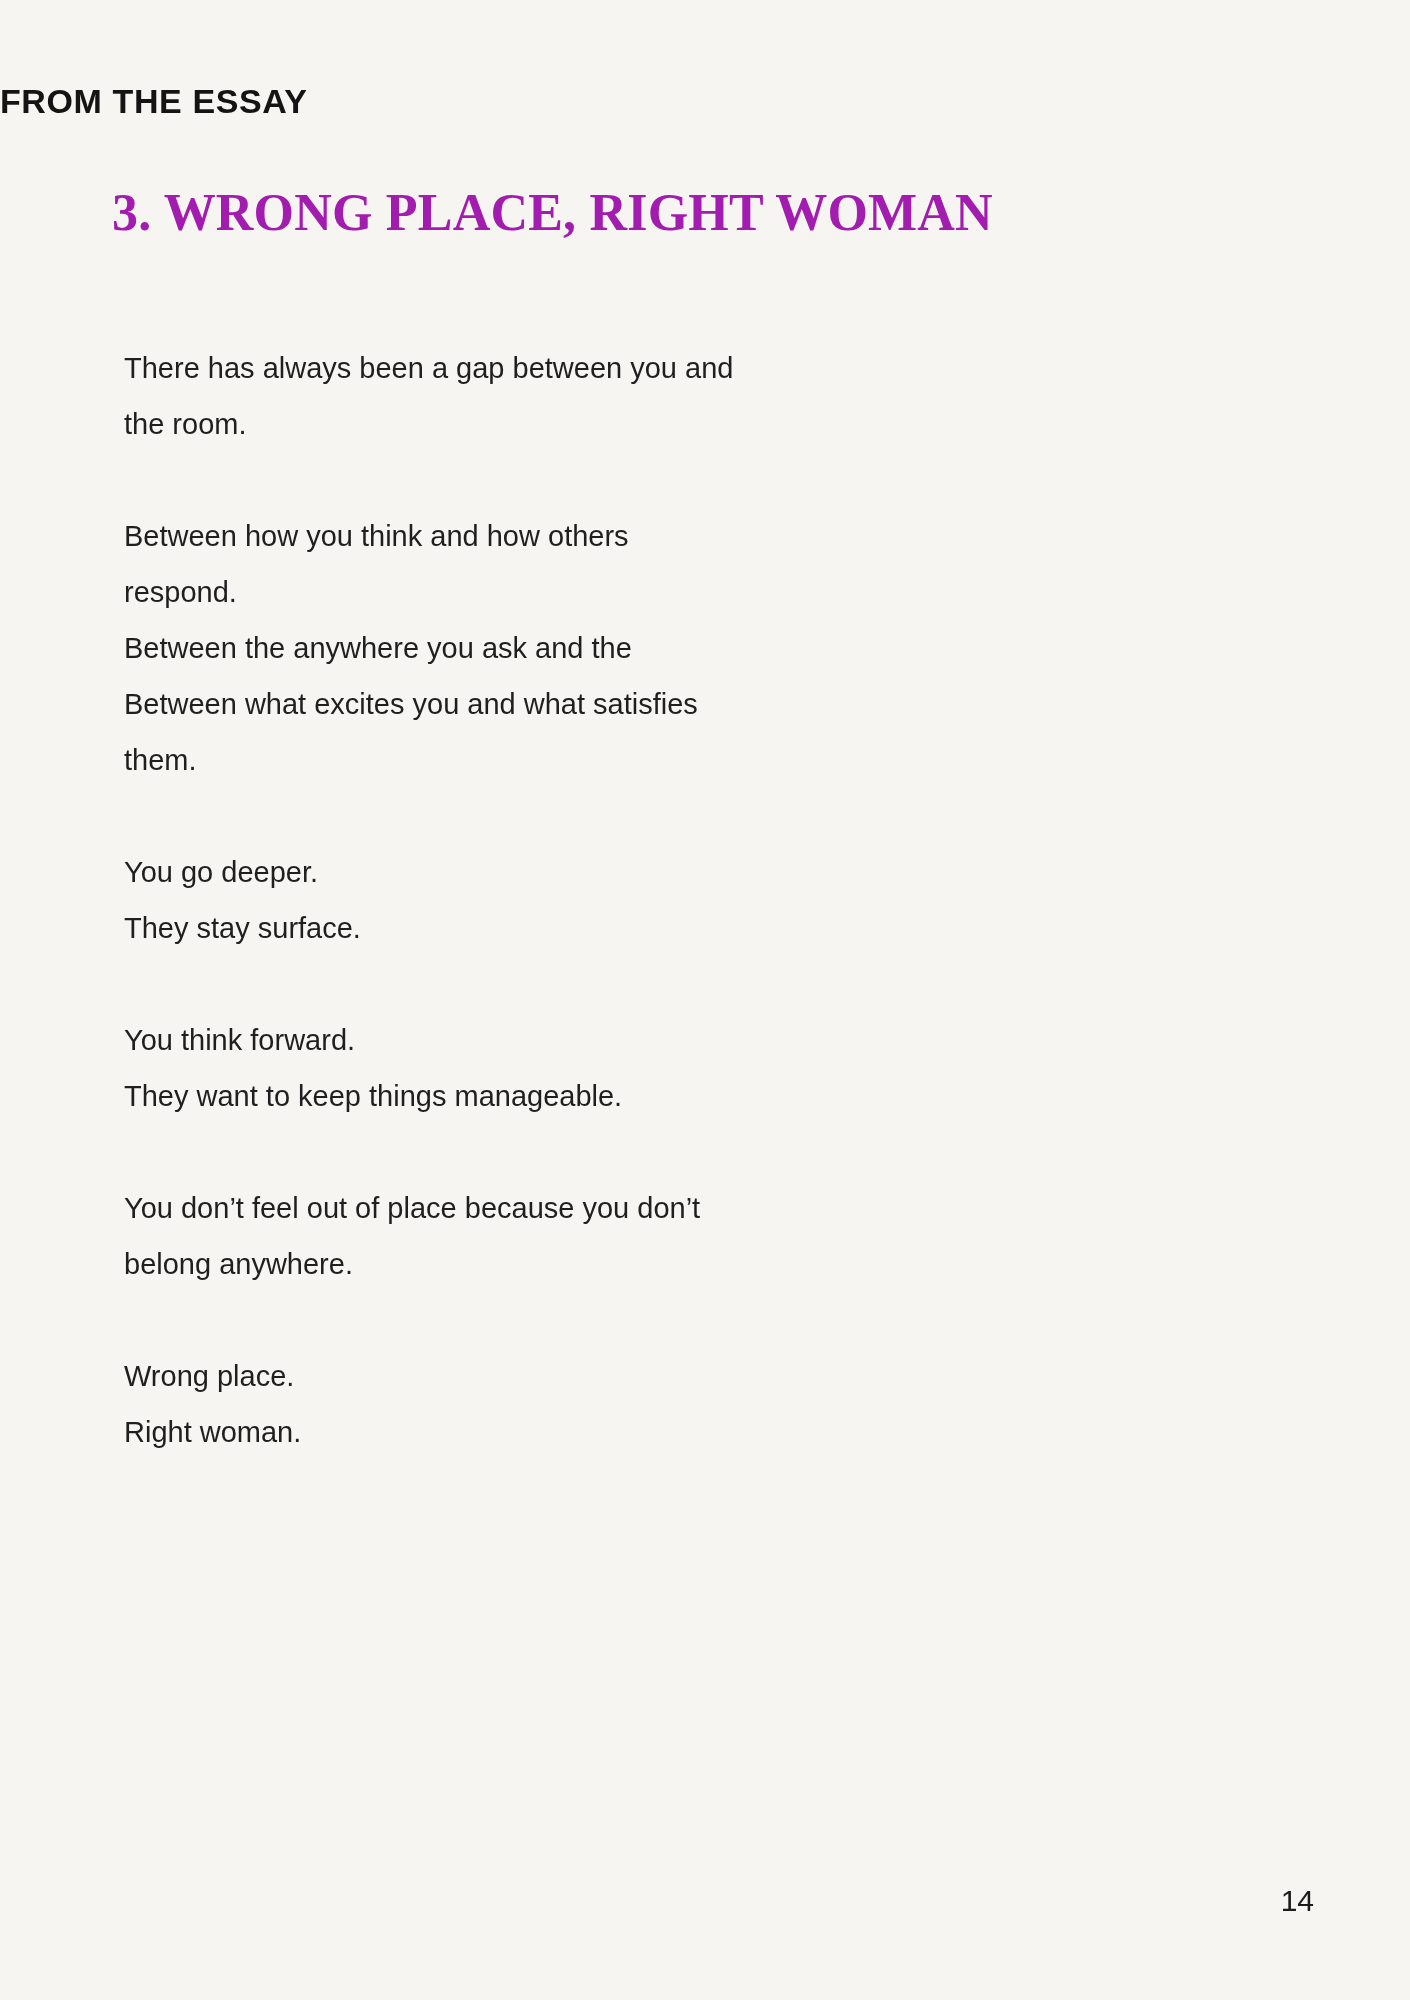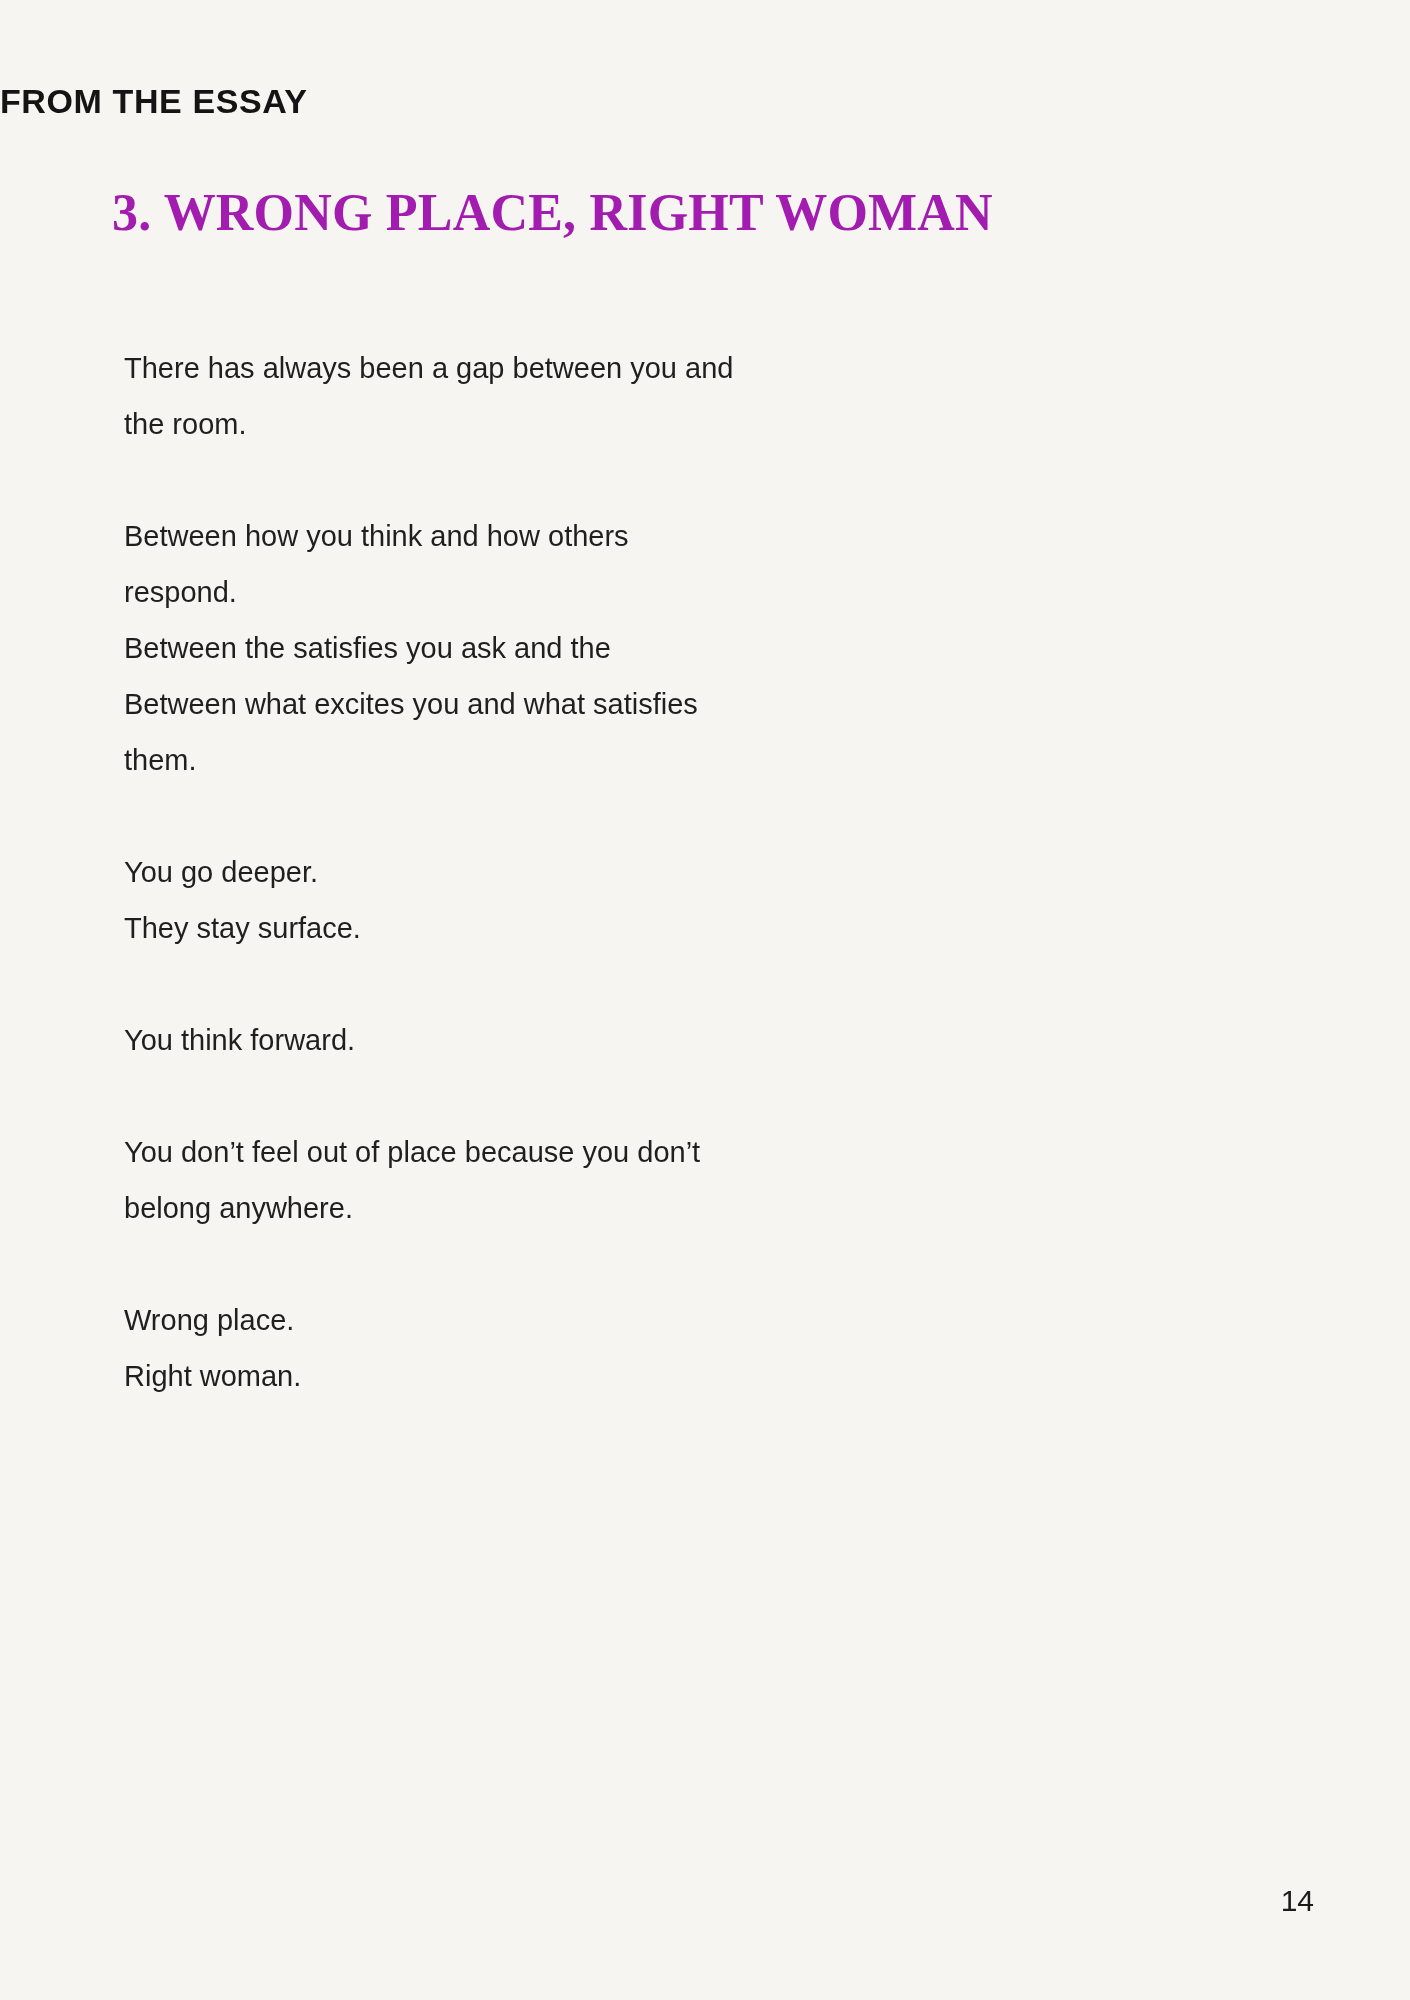--- a/index.html
+++ b/index.html
@@ -81,32 +81,33 @@
   <div class="body-copy">
 
     <p class="para">
       <span class="line">There has always been a gap between you and</span>
       <span class="line">the room.</span>
     </p>
 
     <p class="para">
       <span class="line">Between how you think and how others</span>
       <span class="line">respond.</span>
-      <span class="line">Between the satisfies you ask and the</span>
+      <span class="line">Between the anywhere you ask and the</span>
       <span class="line">Between what excites you and what satisfies</span>
       <span class="line">them.</span>
     </p>
 
     <p class="para">
       <span class="line">You go deeper.</span>
       <span class="line">They stay surface.</span>
     </p>
 
     <p class="para">
       <span class="line">You think forward.</span>
+      <span class="line">They want to keep things manageable.</span>
     </p>
 
     <p class="para">
       <span class="line">You don’t feel out of place because you don’t</span>
       <span class="line">belong anywhere.</span>
     </p>
 
 
     <p class="para">
       <span class="line">Wrong place.</span>

